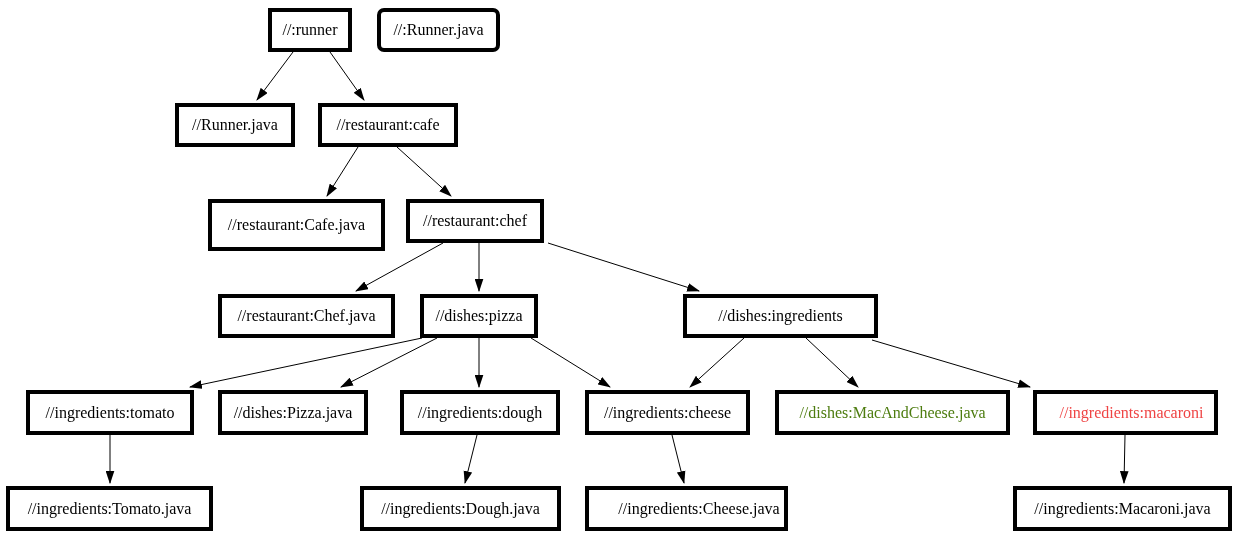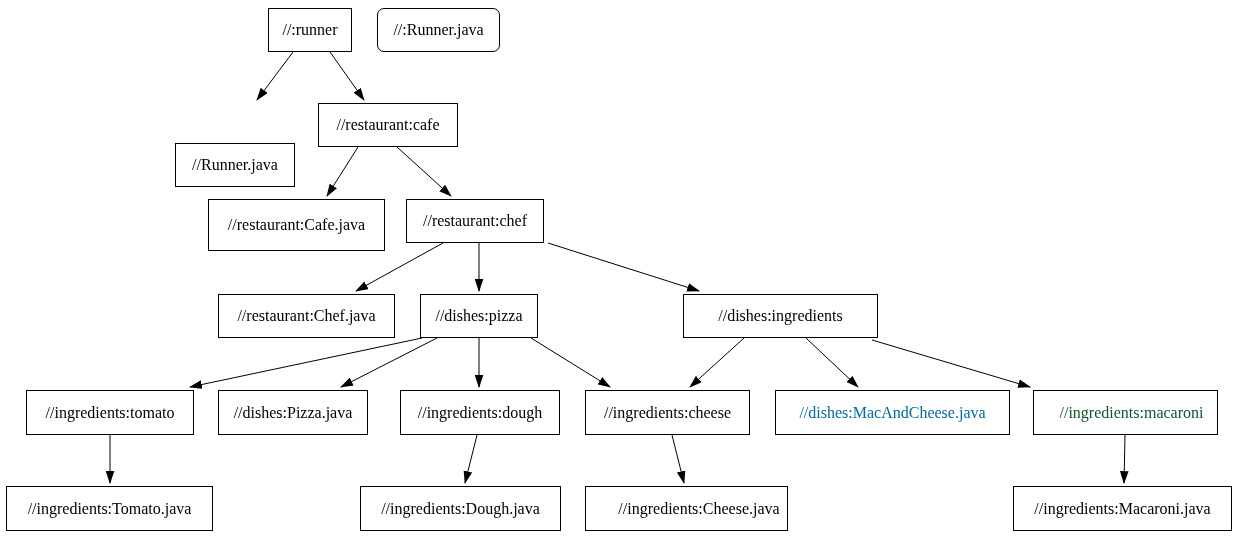--- a/index.html
+++ b/index.html
@@ -18,21 +18,21 @@
   #edges-layer {
     position: absolute;
     left: 0;
     top: 0;
     width: 1242px;
     height: 539px;
   }
   .graph-node {
     position: absolute;
     box-sizing: border-box;
-    border: 1px solid #f9a8d4;
+    border: 4px solid #f9a8d4;
     background: #ffffff;
     color: #000000;
     display: flex;
     align-items: center;
     justify-content: center;
     font-size: 16px;
     line-height: 1;
     white-space: nowrap;
   }
 </style>
@@ -67,21 +67,21 @@
         <line x1="1125" y1="435" x2="1124" y2="483" stroke="#000000" stroke-width="1" marker-end="url(#arrowhead)"></line>
       </g>
   </svg>
   <div id="nodes-layer">
       <div class="graph-node" style="left: 268px; top: 8px; width: 84px; height: 44px; border-color: rgb(0, 0, 0); background: rgb(255, 255, 255); color: rgb(0, 0, 0);">
         <span>//:runner</span>
       </div>
       <div class="graph-node" style="left: 377px; top: 8px; width: 123px; height: 44px; border-color: rgb(0, 0, 0); background: rgb(255, 255, 255); color: rgb(0, 0, 0); border-radius: 7px;">
         <span>//:Runner.java</span>
       </div>
-      <div class="graph-node" style="left: 175px; top: 103px; width: 120px; height: 44px; border-color: rgb(0, 0, 0); background: rgb(255, 255, 255); color: rgb(0, 0, 0); margin-top: 40px;">
+      <div class="graph-node" style="left: 175px; top: 103px; width: 120px; height: 44px; border-color: rgb(0, 0, 0); background: rgb(255, 255, 255); color: rgb(0, 0, 0);">
         <span>//Runner.java</span>
       </div>
       <div class="graph-node" style="left: 318px; top: 103px; width: 140px; height: 44px; border-color: rgb(0, 0, 0); background: rgb(255, 255, 255); color: rgb(0, 0, 0);">
         <span>//restaurant:cafe</span>
       </div>
       <div class="graph-node" style="left: 208px; top: 199px; width: 177px; height: 52px; border-color: rgb(0, 0, 0); background: rgb(255, 255, 255); color: rgb(0, 0, 0); font-family: Liberation Serif, serif;">
         <span>//restaurant:Cafe.java</span>
       </div>
       <div class="graph-node" style="left: 406px; top: 199px; width: 138px; height: 44px; border-color: rgb(0, 0, 0); background: rgb(255, 255, 255); color: rgb(0, 0, 0);">
         <span>//restaurant:chef</span>
@@ -100,24 +100,24 @@
       </div>
       <div class="graph-node" style="left: 218px; top: 390px; width: 150px; height: 45px; border-color: rgb(0, 0, 0); background: rgb(255, 255, 255); color: rgb(0, 0, 0);">
         <span>//dishes:Pizza.java</span>
       </div>
       <div class="graph-node" style="left: 400px; top: 390px; width: 160px; height: 45px; border-color: rgb(0, 0, 0); background: rgb(255, 255, 255); color: rgb(0, 0, 0);">
         <span>//ingredients:dough</span>
       </div>
       <div class="graph-node" style="left: 585px; top: 390px; width: 165px; height: 45px; border-color: rgb(0, 0, 0); background: rgb(255, 255, 255); color: rgb(0, 0, 0);">
         <span>//ingredients:cheese</span>
       </div>
-      <div class="graph-node" style="left: 775px; top: 390px; width: 235px; height: 45px; border-color: rgb(0, 0, 0); background: rgb(255, 255, 255); color: #0369a1;">
+      <div class="graph-node" style="left: 775px; top: 390px; width: 235px; height: 45px; border-color: rgb(0, 0, 0); background: rgb(255, 255, 255); color: #4d7c0f;">
         <span>//dishes:MacAndCheese.java</span>
       </div>
-      <div class="graph-node" style="left: 1033px; top: 390px; width: 185px; height: 45px; border-color: rgb(0, 0, 0); background: rgb(255, 255, 255); color: #14532d; padding-left: 12px;">
+      <div class="graph-node" style="left: 1033px; top: 390px; width: 185px; height: 45px; border-color: rgb(0, 0, 0); background: rgb(255, 255, 255); color: #ef4444; padding-left: 12px;">
         <span>//ingredients:macaroni</span>
       </div>
       <div class="graph-node" style="left: 6px; top: 486px; width: 207px; height: 45px; border-color: rgb(0, 0, 0); background: rgb(255, 255, 255); color: rgb(0, 0, 0);">
         <span>//ingredients:Tomato.java</span>
       </div>
       <div class="graph-node" style="left: 360px; top: 486px; width: 201px; height: 45px; border-color: rgb(0, 0, 0); background: rgb(255, 255, 255); color: rgb(0, 0, 0);">
         <span>//ingredients:Dough.java</span>
       </div>
       <div class="graph-node" style="left: 585px; top: 486px; width: 203px; height: 45px; border-color: rgb(0, 0, 0); background: rgb(255, 255, 255); color: rgb(0, 0, 0); padding-left: 25px;">
         <span>//ingredients:Cheese.java</span>

